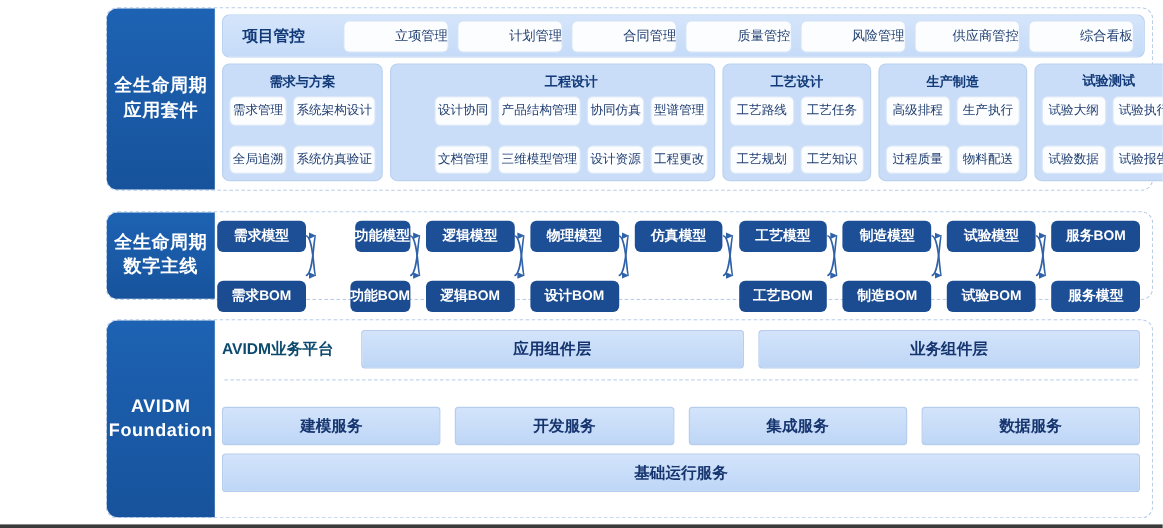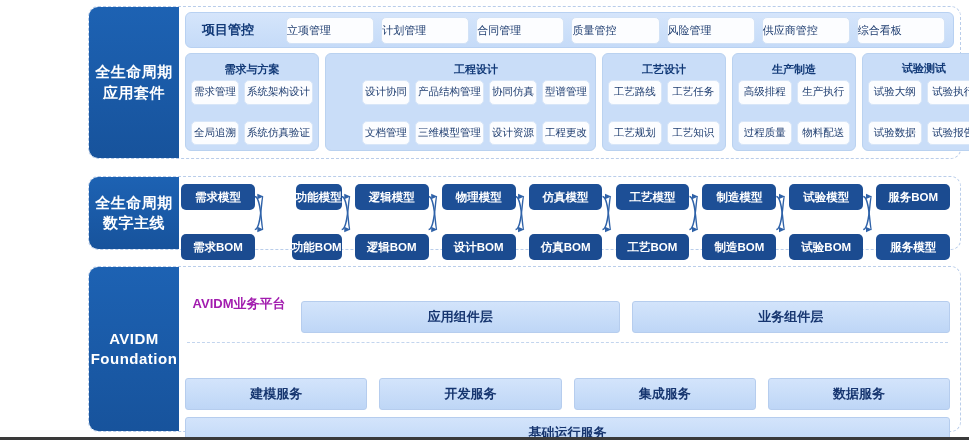--- a/index.html
+++ b/index.html
@@ -52,21 +52,21 @@
     box-sizing:border-box;
     margin-bottom:5px;
   }
   .pm-title{
     font-size:13px;font-weight:bold;color:#123a78;
     width:92px;flex:0 0 92px;text-align:left;padding-left:8px;
     box-sizing:border-box;
   }
   .pm-chips{flex:1;display:flex;gap:7px;}
   .pm-chip{
-    flex:1;height:25px;line-height:25px;text-align:left;
+    flex:1;height:25px;line-height:25px;text-align:right;
     background:#fcfdff;border:1px solid #d2e2f6;border-radius:5px;
     font-size:11px;color:#1e3d70;white-space:nowrap;
   }
 
   .groups{display:flex;gap:6px;height:98px;}
   .group{
     background:#c9ddf8;
     border:1px solid #bad2f0;
     border-radius:6px;
     padding:4px 5px 5px 5px;
@@ -108,24 +108,24 @@
   }
   .tbox.bom{background:#1a4party;}
   .tbox.bom{background:#1b4b90;}
 
   
   #sec-found{left:88px;top:266px;width:873px;height:166px;}
   #sec-found .body{position:absolute;left:90px;right:0;top:0;bottom:0;padding:8px 10px 8px 6px;box-sizing:border-box;
                    display:flex;flex-direction:column;}
   .plat-row{display:flex;align-items:center;}
   .plat-label{
-    flex:0 0 108px;text-align:center;padding-right:8px;
-    font-size:13px;font-weight:bold;color:#a21caf;white-space:nowrap;
-  }
-  .plat-content{flex:1;display:flex;flex-direction:column;gap:7px;margin-top:26px;}
+    flex:0 0 108px;text-align:left;padding-right:8px;
+    font-size:13px;font-weight:bold;color:#0c4a6e;white-space:nowrap;
+  }
+  .plat-content{flex:1;display:flex;flex-direction:column;gap:7px;}
   .bar{
     height:30px;line-height:30px;text-align:center;
     background:linear-gradient(180deg,#d3e4fb 0%,#bed6f6 100%);
     border:1px solid #b6cdee;border-radius:3px;
     font-size:13px;font-weight:bold;color:#16356f;
   }
   .bar-row{display:flex;gap:12px;}
   .bar-row .bar{flex:1;}
   .divider{
     border-top:1px dashed #c3d5ee;margin:9px 2px 9px 2px;
@@ -295,21 +295,20 @@
           <div class="tcol" style="left: 22.6289%; width: 9.49936%;">
             <div class="tbox">逻辑模型</div>
             <div class="tbox bom">逻辑BOM</div>
           </div>
           <div class="tcol" style="left: 33.815%; width: 9.49936%;">
             <div class="tbox">物理模型</div>
             <div class="tbox bom">设计BOM</div>
           </div>
           <div class="tcol" style="left: 45.001%; width: 9.49936%;">
             <div class="tbox">仿真模型</div>
-            <div class="tbox bom">仿真BOM</div>
           </div>
           <div class="tcol" style="left: 56.1871%; width: 9.49936%;">
             <div class="tbox">工艺模型</div>
             <div class="tbox bom">工艺BOM</div>
           </div>
           <div class="tcol" style="left: 67.3732%; width: 9.49936%;">
             <div class="tbox">制造模型</div>
             <div class="tbox bom">制造BOM</div>
           </div>
           <div class="tcol" style="left: 78.5593%; width: 9.49936%;">

